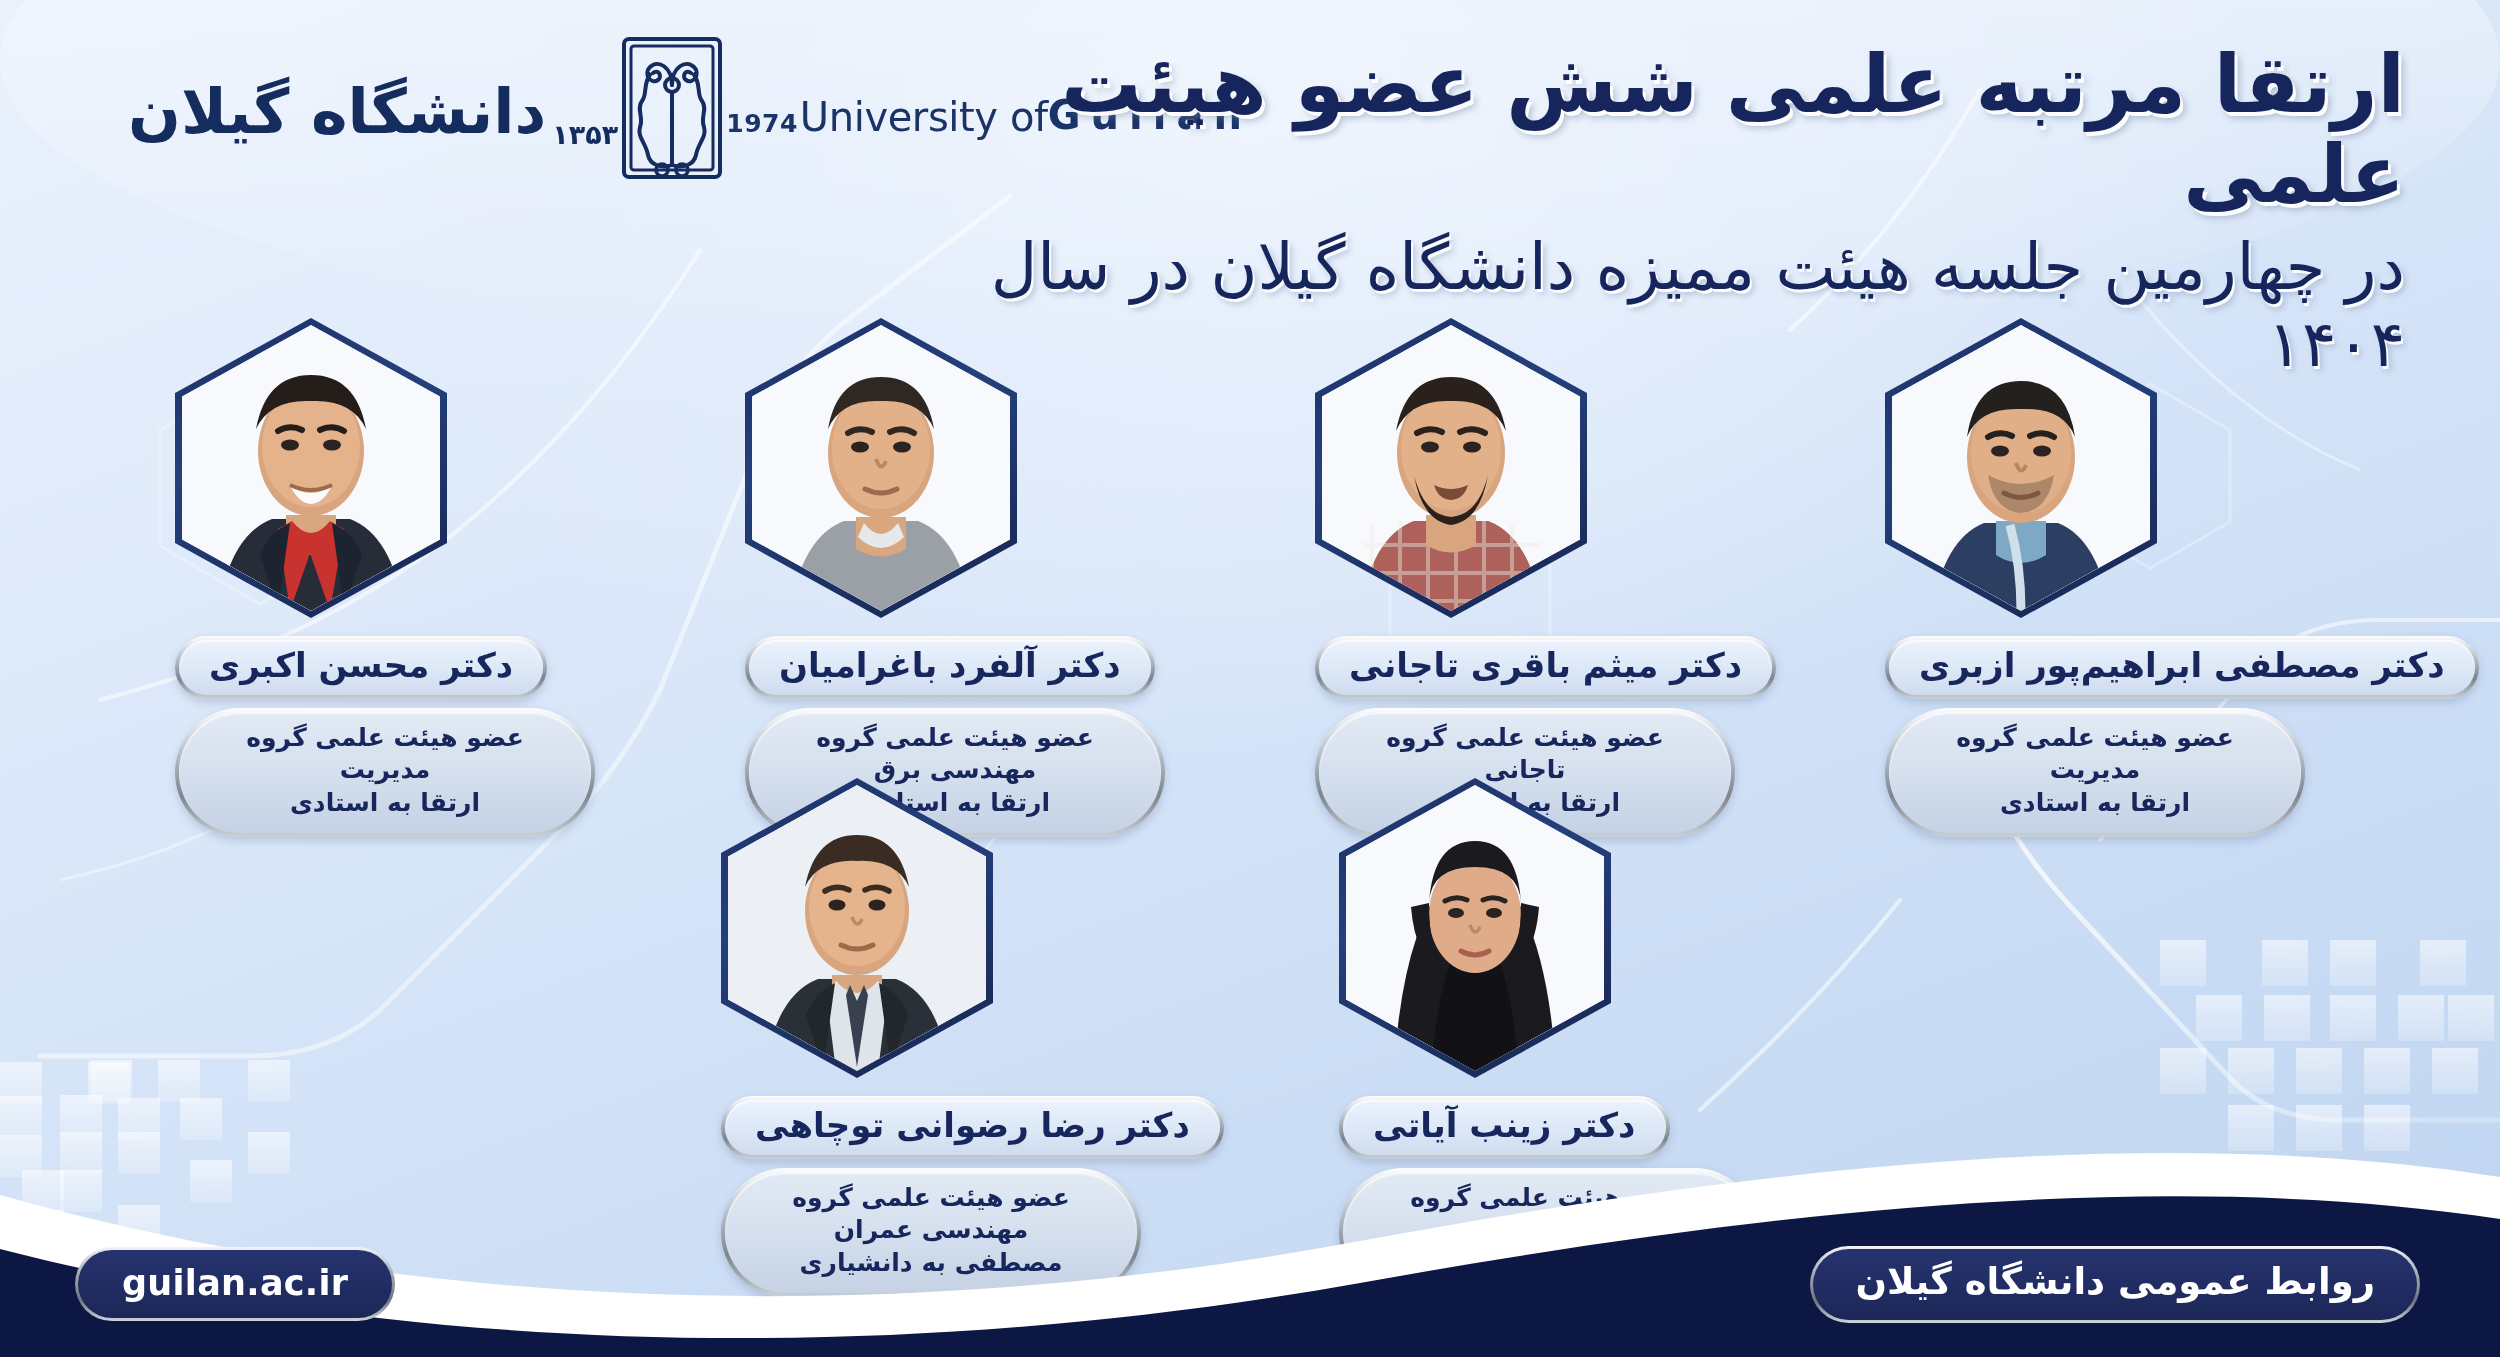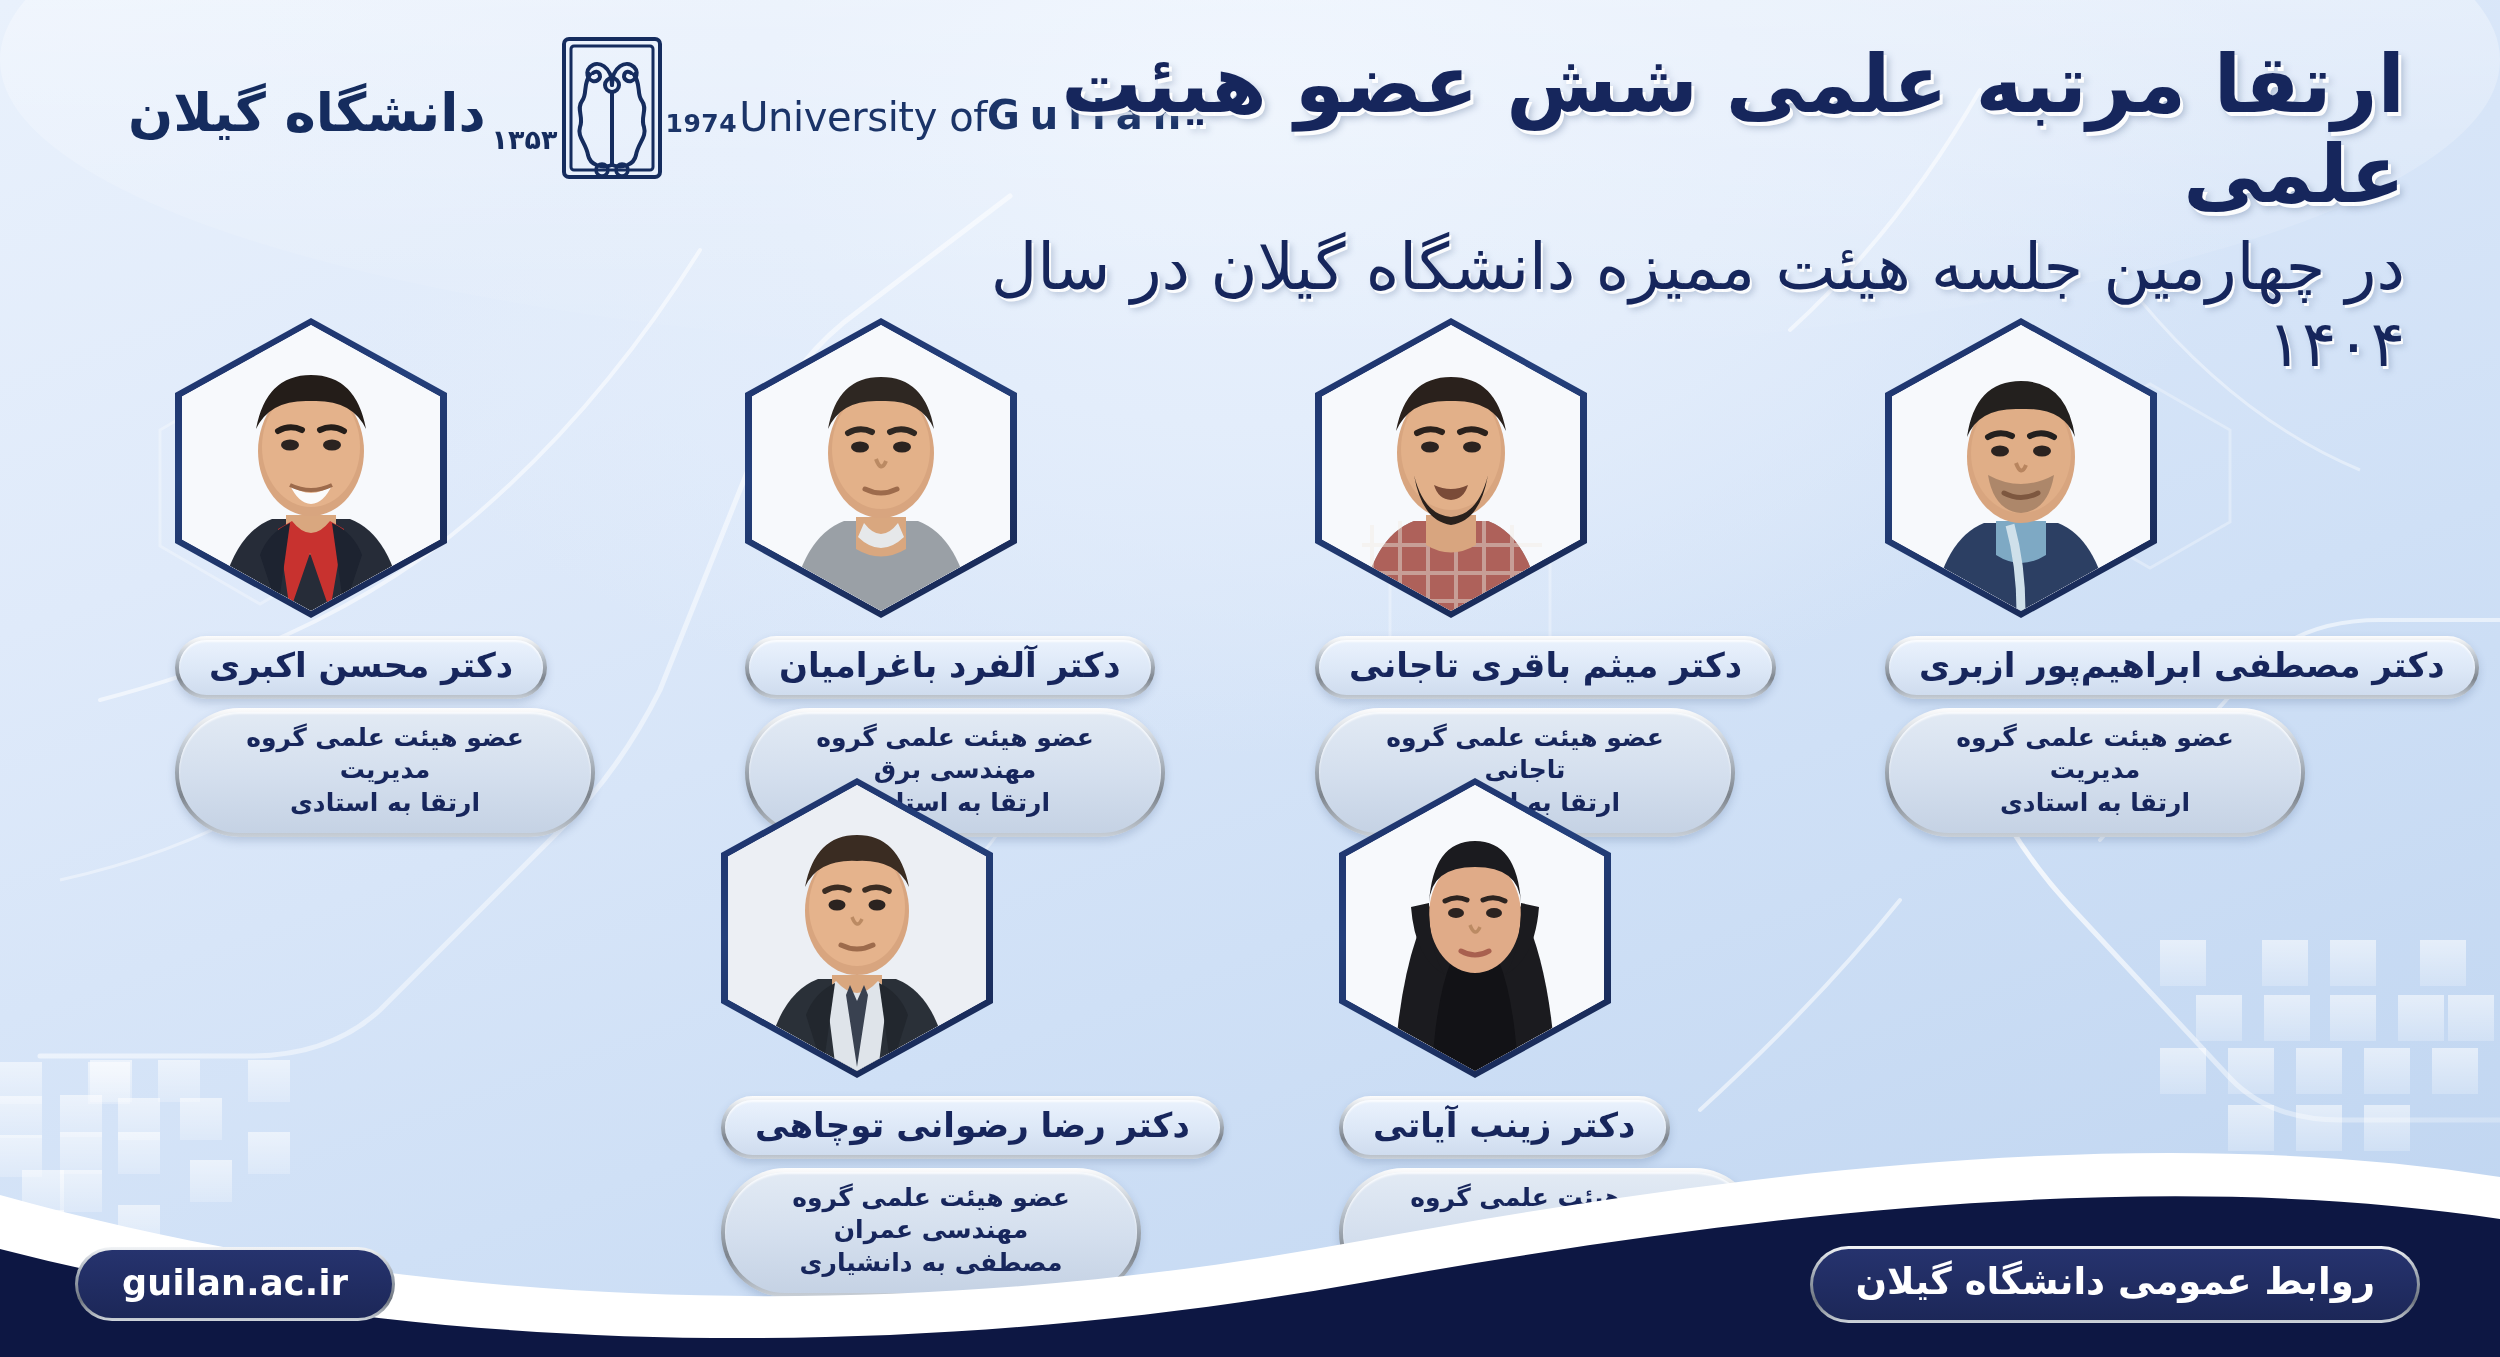--- a/index.html
+++ b/index.html
@@ -44,21 +44,21 @@
   .logo-en-name2 {
     font-size:40px; font-weight:700; line-height:1.08;
     letter-spacing:10px; margin-top:16px;
   }
   .logo-mark { width:108px; height:150px; flex:none; }
   .logo-fa {
     display:flex; align-items:flex-start; gap:6px;
     color:#152c5e; padding-left:10px; direction:rtl;
   }
   .logo-fa-name {
-    font-size:53px; font-weight:700; line-height:1;
+    font-size:62px; font-weight:700; line-height:1;
     letter-spacing:-2px; color:#152c5e;
     transform:translateY(4px);
   }
   .logo-year-fa {
     font-size:27px; font-weight:700; line-height:1;
     transform:translateY(44px);
     text-align:center;
   }
 
   

